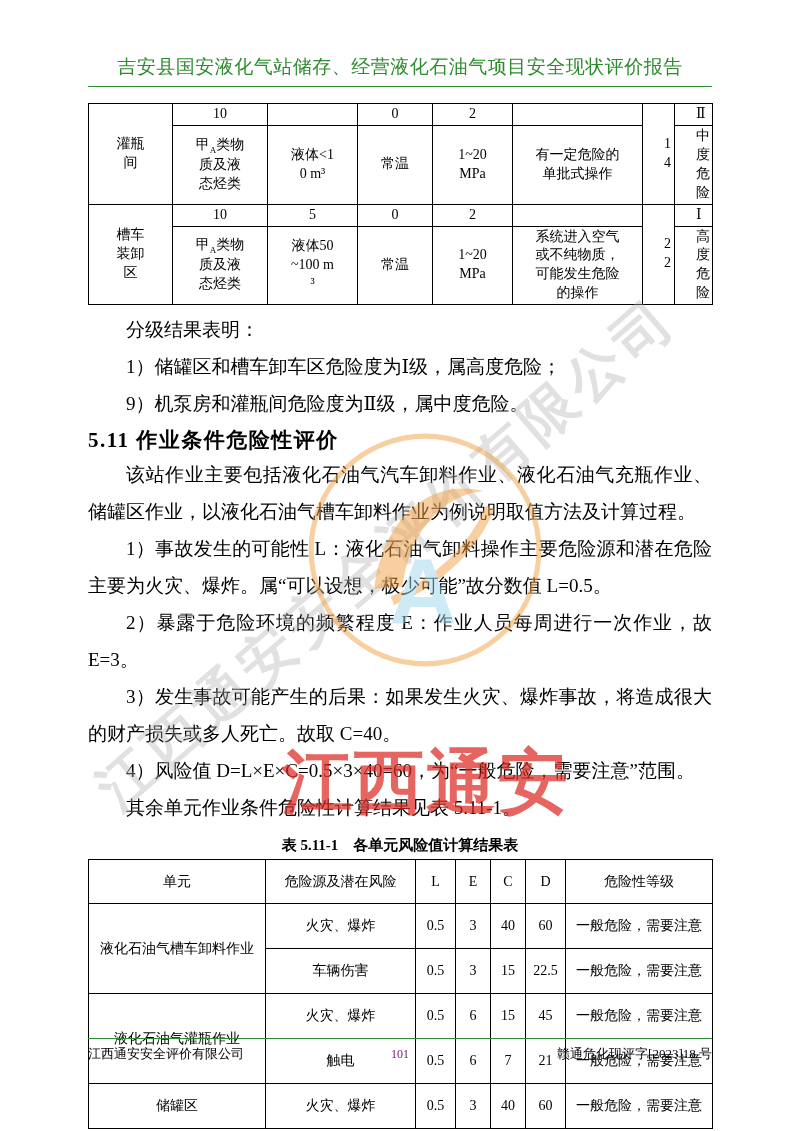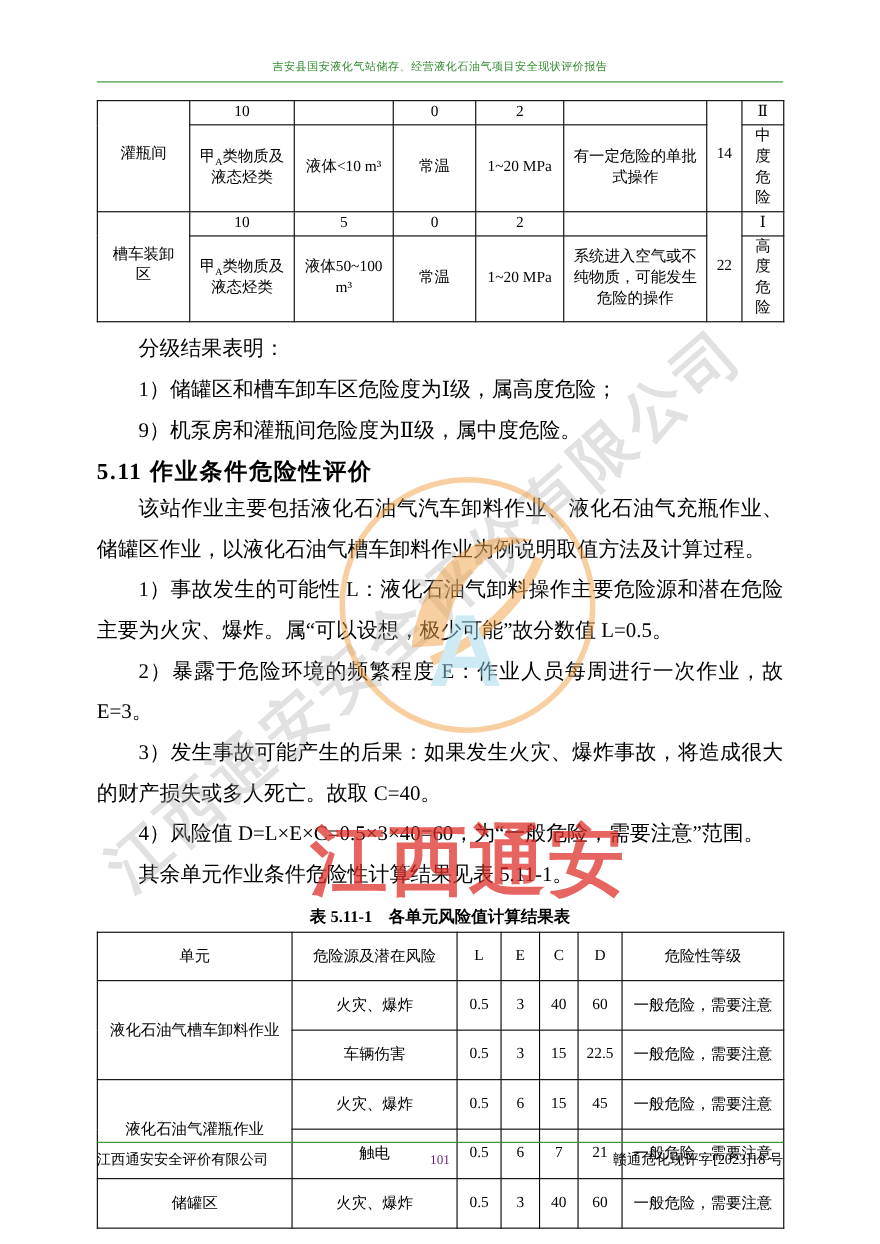--- a/index.html
+++ b/index.html
@@ -1,24 +1,24 @@
 <!DOCTYPE html>
 <html><head>
 <meta charset="utf-8">
 <style>
   html,body{margin:0;padding:0;background:#fff;}
   p{margin:0;}
   .page{position:relative;width:800px;height:1131px;background:#fff;margin:0 auto;overflow:hidden;
         font-family:"Liberation Serif","DejaVu Serif",serif;color:#000;}
   .content{position:relative;z-index:1;padding:54px 88px 0 88px;}
-  .doc-header{text-align:center;color:#2e8b2e;font-size:10px;letter-spacing:.5px;
+  .doc-header{text-align:center;color:#2e8b2e;font-size:19px;letter-spacing:.5px;
               padding-bottom:6px;border-bottom:1px solid #2e8b2e;}
   table{border-collapse:collapse;width:100%;table-layout:fixed;}
   .t1{margin-top:16px;font-size:14px;text-align:center;}
-  .t1 td{border:1px solid #000;padding:1px 7px;line-height:1.35;vertical-align:middle;word-break:break-all;}
+  .t1 td{border:1px solid #000;padding:1px 21px;line-height:1.35;vertical-align:middle;word-break:break-all;}
   tr.rh1{height:22px;} tr.rh2{height:40px;} tr.rh4{height:50px;}
   sub{font-size:9px;}
   .para{font-size:19px;line-height:37px;text-align:justify;text-indent:2em;}
   .first-block{margin-top:6px;}
   .h511{font-size:21px;font-weight:bold;margin:4px 0 2px 0;letter-spacing:1.5px;}
   .tbl-caption{text-align:center;font-weight:bold;font-size:15px;margin:10px 0 4px 0;}
   .t2{font-size:14px;text-align:center;}
   .t2 td{border:1px solid #000;padding:2px 4px;vertical-align:middle;}
   .t2 tr{height:45px;}
   .t2 tr.hdr{height:44px;}

